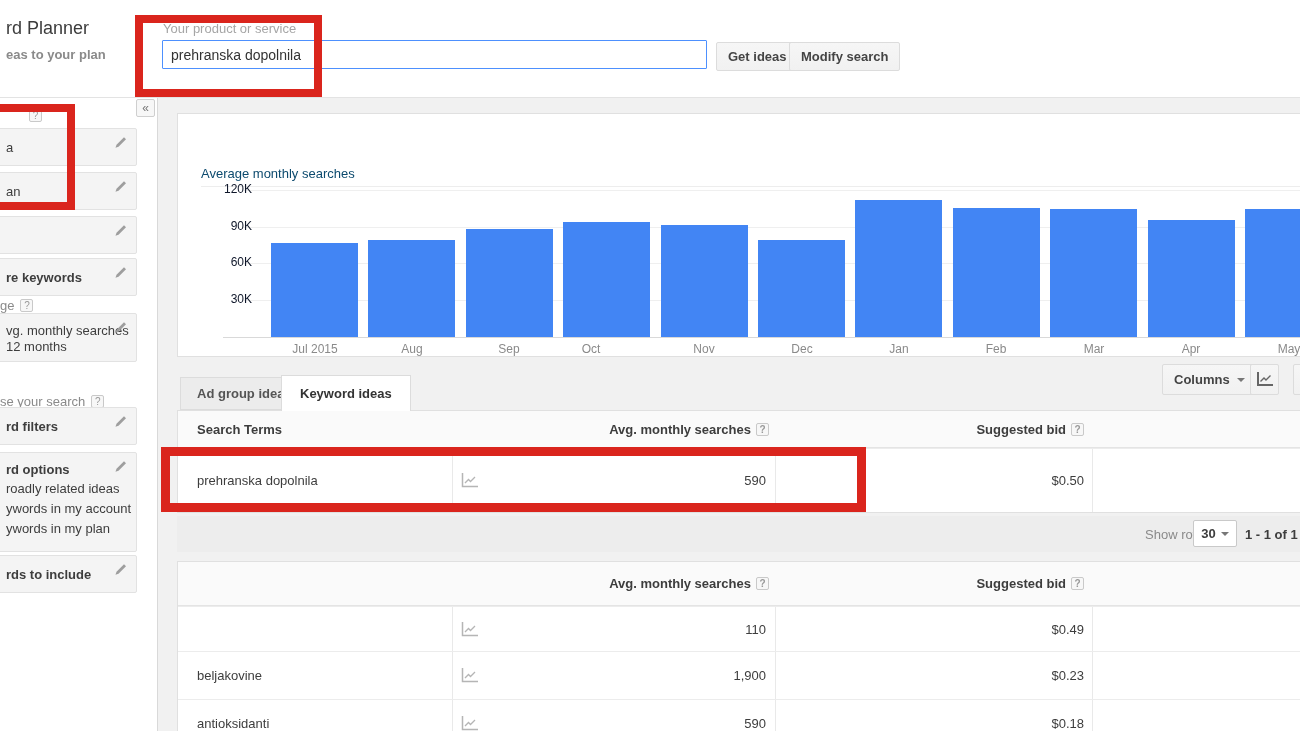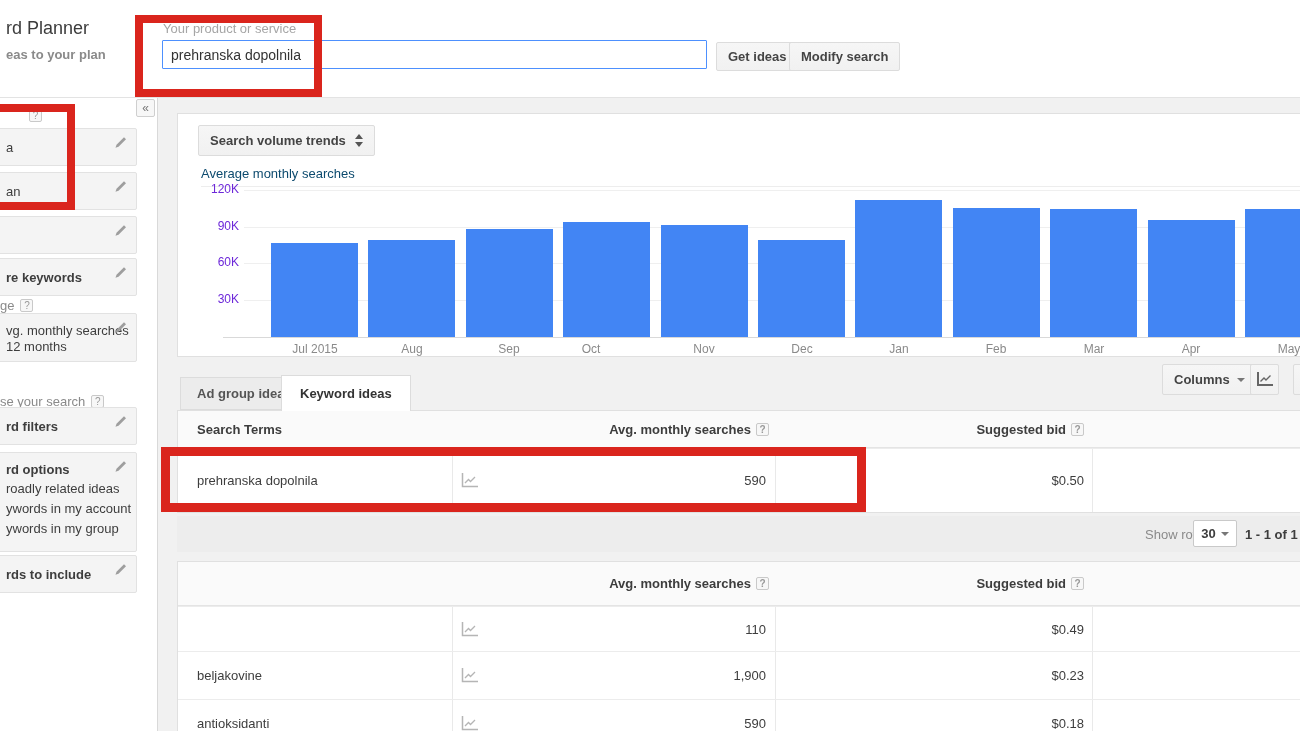--- a/index.html
+++ b/index.html
@@ -32,21 +32,21 @@
   
   .chart-card { position:absolute; left:177px; top:113px; width:1130px; height:244px; background:#fff; border:1px solid #e0e0e0; }
   .svt-btn { position:absolute; left:20px; top:11px; height:31px; padding:0 11px; gap:9px; }
   .sort-icon { display:flex; flex-direction:column; gap:3px; }
   .tri-up { width:0; height:0; border-left:4px solid transparent; border-right:4px solid transparent; border-bottom:5px solid #555; }
   .tri-down { width:0; height:0; border-left:4px solid transparent; border-right:4px solid transparent; border-top:5px solid #555; }
   .chart-title { position:absolute; left:23px; top:52px; font-size:13px; color:#0c4a6e; }
   .chart-topline { position:absolute; left:23px; top:72px; right:0; height:1px; background:#ededed; }
   .chart-baseline { position:absolute; left:45px; top:223px; right:0; height:1px; background:#d9d9d9; }
   .gridline { position:absolute; left:66px; right:0; height:1px; background:#efefef; }
-  .ylabel { position:absolute; left:0; width:61px; height:16px; text-align:right; font-size:12px; color:#6d28d9; }
+  .ylabel { position:absolute; left:13px; width:61px; height:16px; text-align:right; font-size:12px; color:#0f172a; }
   .bar { position:absolute; background:#4285f4; }
   .xlabel { position:absolute; top:228px; width:90px; text-align:center; font-size:12px; color:#8a8a8a; }
 
   
   .tab-inactive { position:absolute; left:180px; top:377px; height:33px; padding:0 16px; display:flex; align-items:center; background:#ececec; border:1px solid #dcdcdc; font-size:13px; font-weight:bold; color:#555; cursor:pointer; z-index:4; }
   .tab-active { position:absolute; left:281px; top:375px; height:36px; padding:0 18px; display:flex; align-items:center; background:#fff; border:1px solid #dcdcdc; border-bottom:none; font-size:13px; font-weight:bold; color:#333; cursor:pointer; z-index:6; }
   .btn-columns { position:absolute; left:1162px; top:364px; height:31px; padding:0 11px; gap:7px; }
   .caret-down { width:0; height:0; border-left:4px solid transparent; border-right:4px solid transparent; border-top:4px solid #777; display:inline-block; }
   .btn-chart { position:absolute; left:1250px; top:364px; width:29px; height:31px; }
   .btn-partial { position:absolute; left:1293px; top:364px; width:30px; height:31px; }
@@ -144,41 +144,34 @@
     <span class="txt bold">rd filters</span>
     <span class="pencil"><svg width="14" height="14" viewBox="0 0 14 14">
           <path d="M11 1.2 l2 2 L5.5 10.7 l-3 1 1-3 z" fill="#9e9e9e"></path>
         </svg></span>
   </div>
   <div class="sb-card" style="top:452px; height:100px;">
     <div class="sb-multiline" style="top:8px;">
       <div class="bold" style="line-height:18px;">rd options</div>
       <div style="line-height:20px;">roadly related ideas</div>
       <div style="line-height:20px;">ywords in my account</div>
-      <div style="line-height:20px;">ywords in my group</div>
+      <div style="line-height:20px;">ywords in my plan</div>
     </div>
     <span class="pencil"><svg width="14" height="14" viewBox="0 0 14 14">
           <path d="M11 1.2 l2 2 L5.5 10.7 l-3 1 1-3 z" fill="#9e9e9e"></path>
         </svg></span>
   </div>
   <div class="sb-card" style="top:555px; height:38px;">
     <span class="txt bold">rds to include</span>
     <span class="pencil"><svg width="14" height="14" viewBox="0 0 14 14">
           <path d="M11 1.2 l2 2 L5.5 10.7 l-3 1 1-3 z" fill="#9e9e9e"></path>
         </svg></span>
   </div>
 
   <div class="chart-card">
-    <button class="gbtn svt-btn">
-      <span>Search volume trends</span>
-      <span class="sort-icon">
-          <span class="tri-up"></span>
-          <span class="tri-down"></span>
-        </span>
-    </button>
     <div class="chart-title">Average monthly searches</div>
     <div class="chart-topline"></div>
     <div id="chart-plot">
         <div class="gridline" style="top: 186px;"></div>
         <div class="ylabel" style="top: 178px;">30K</div>
         <div class="gridline" style="top: 149px;"></div>
         <div class="ylabel" style="top: 141px;">60K</div>
         <div class="gridline" style="top: 113px;"></div>
         <div class="ylabel" style="top: 105px;">90K</div>
         <div class="gridline" style="top: 76px;"></div>

